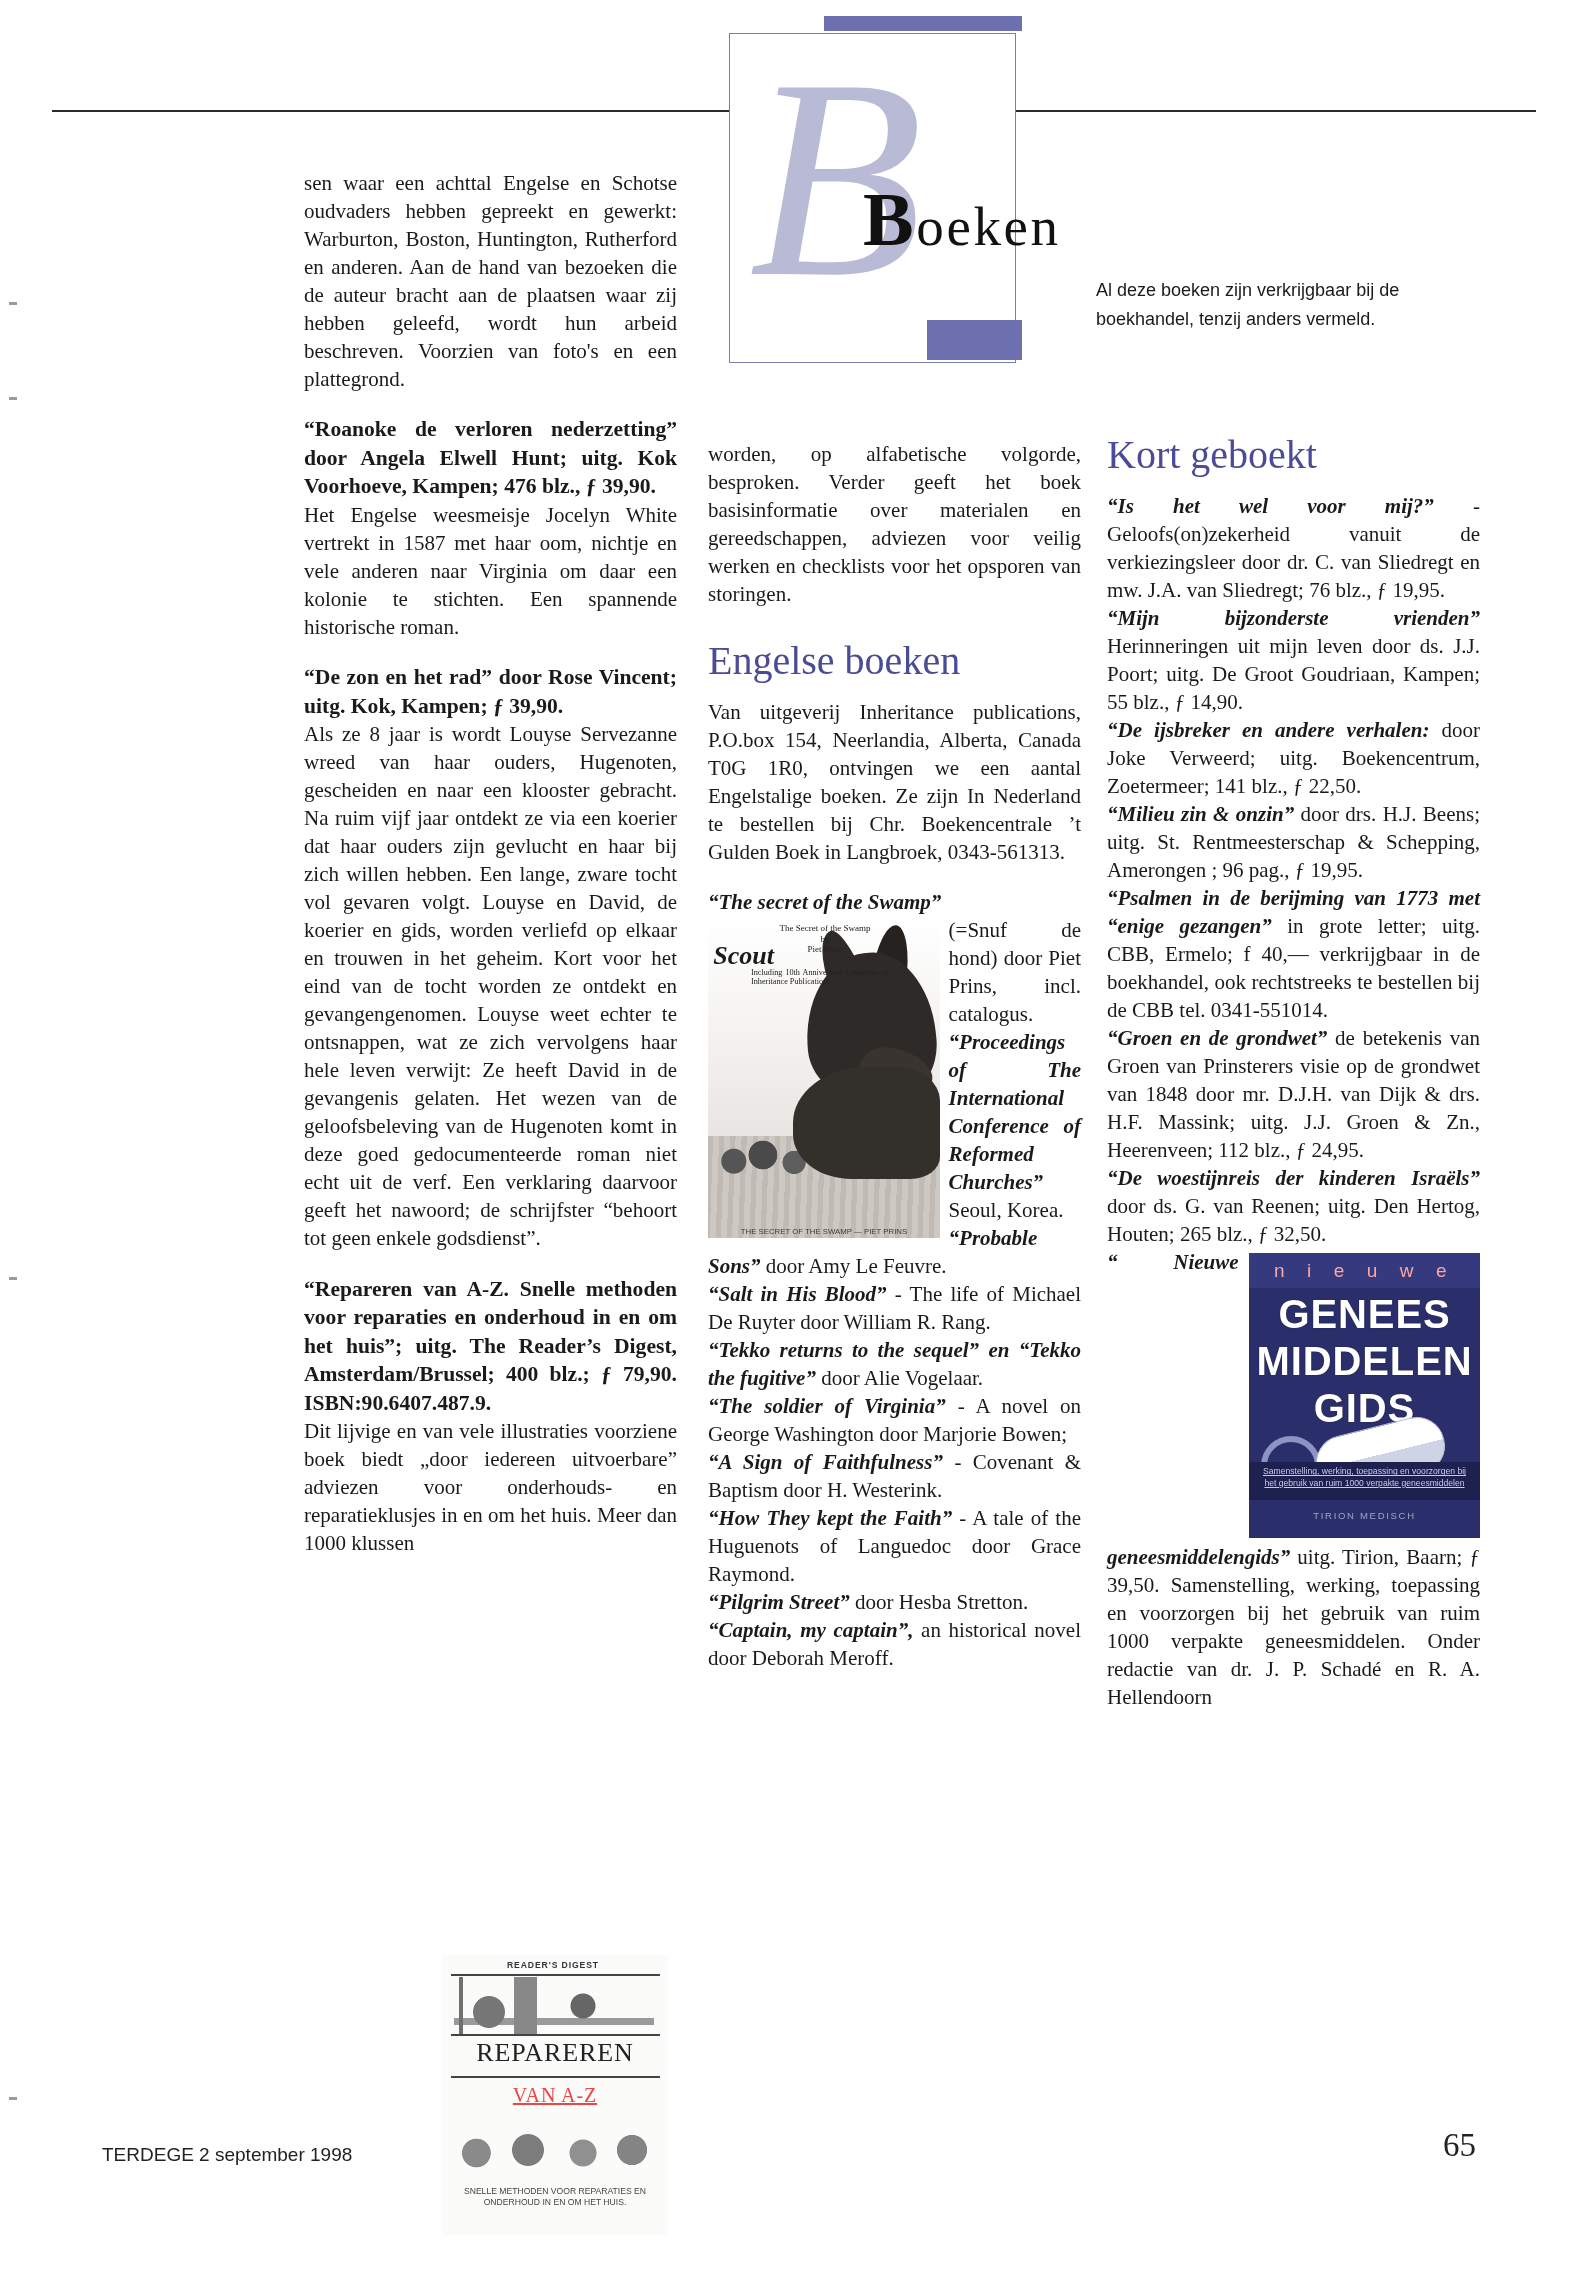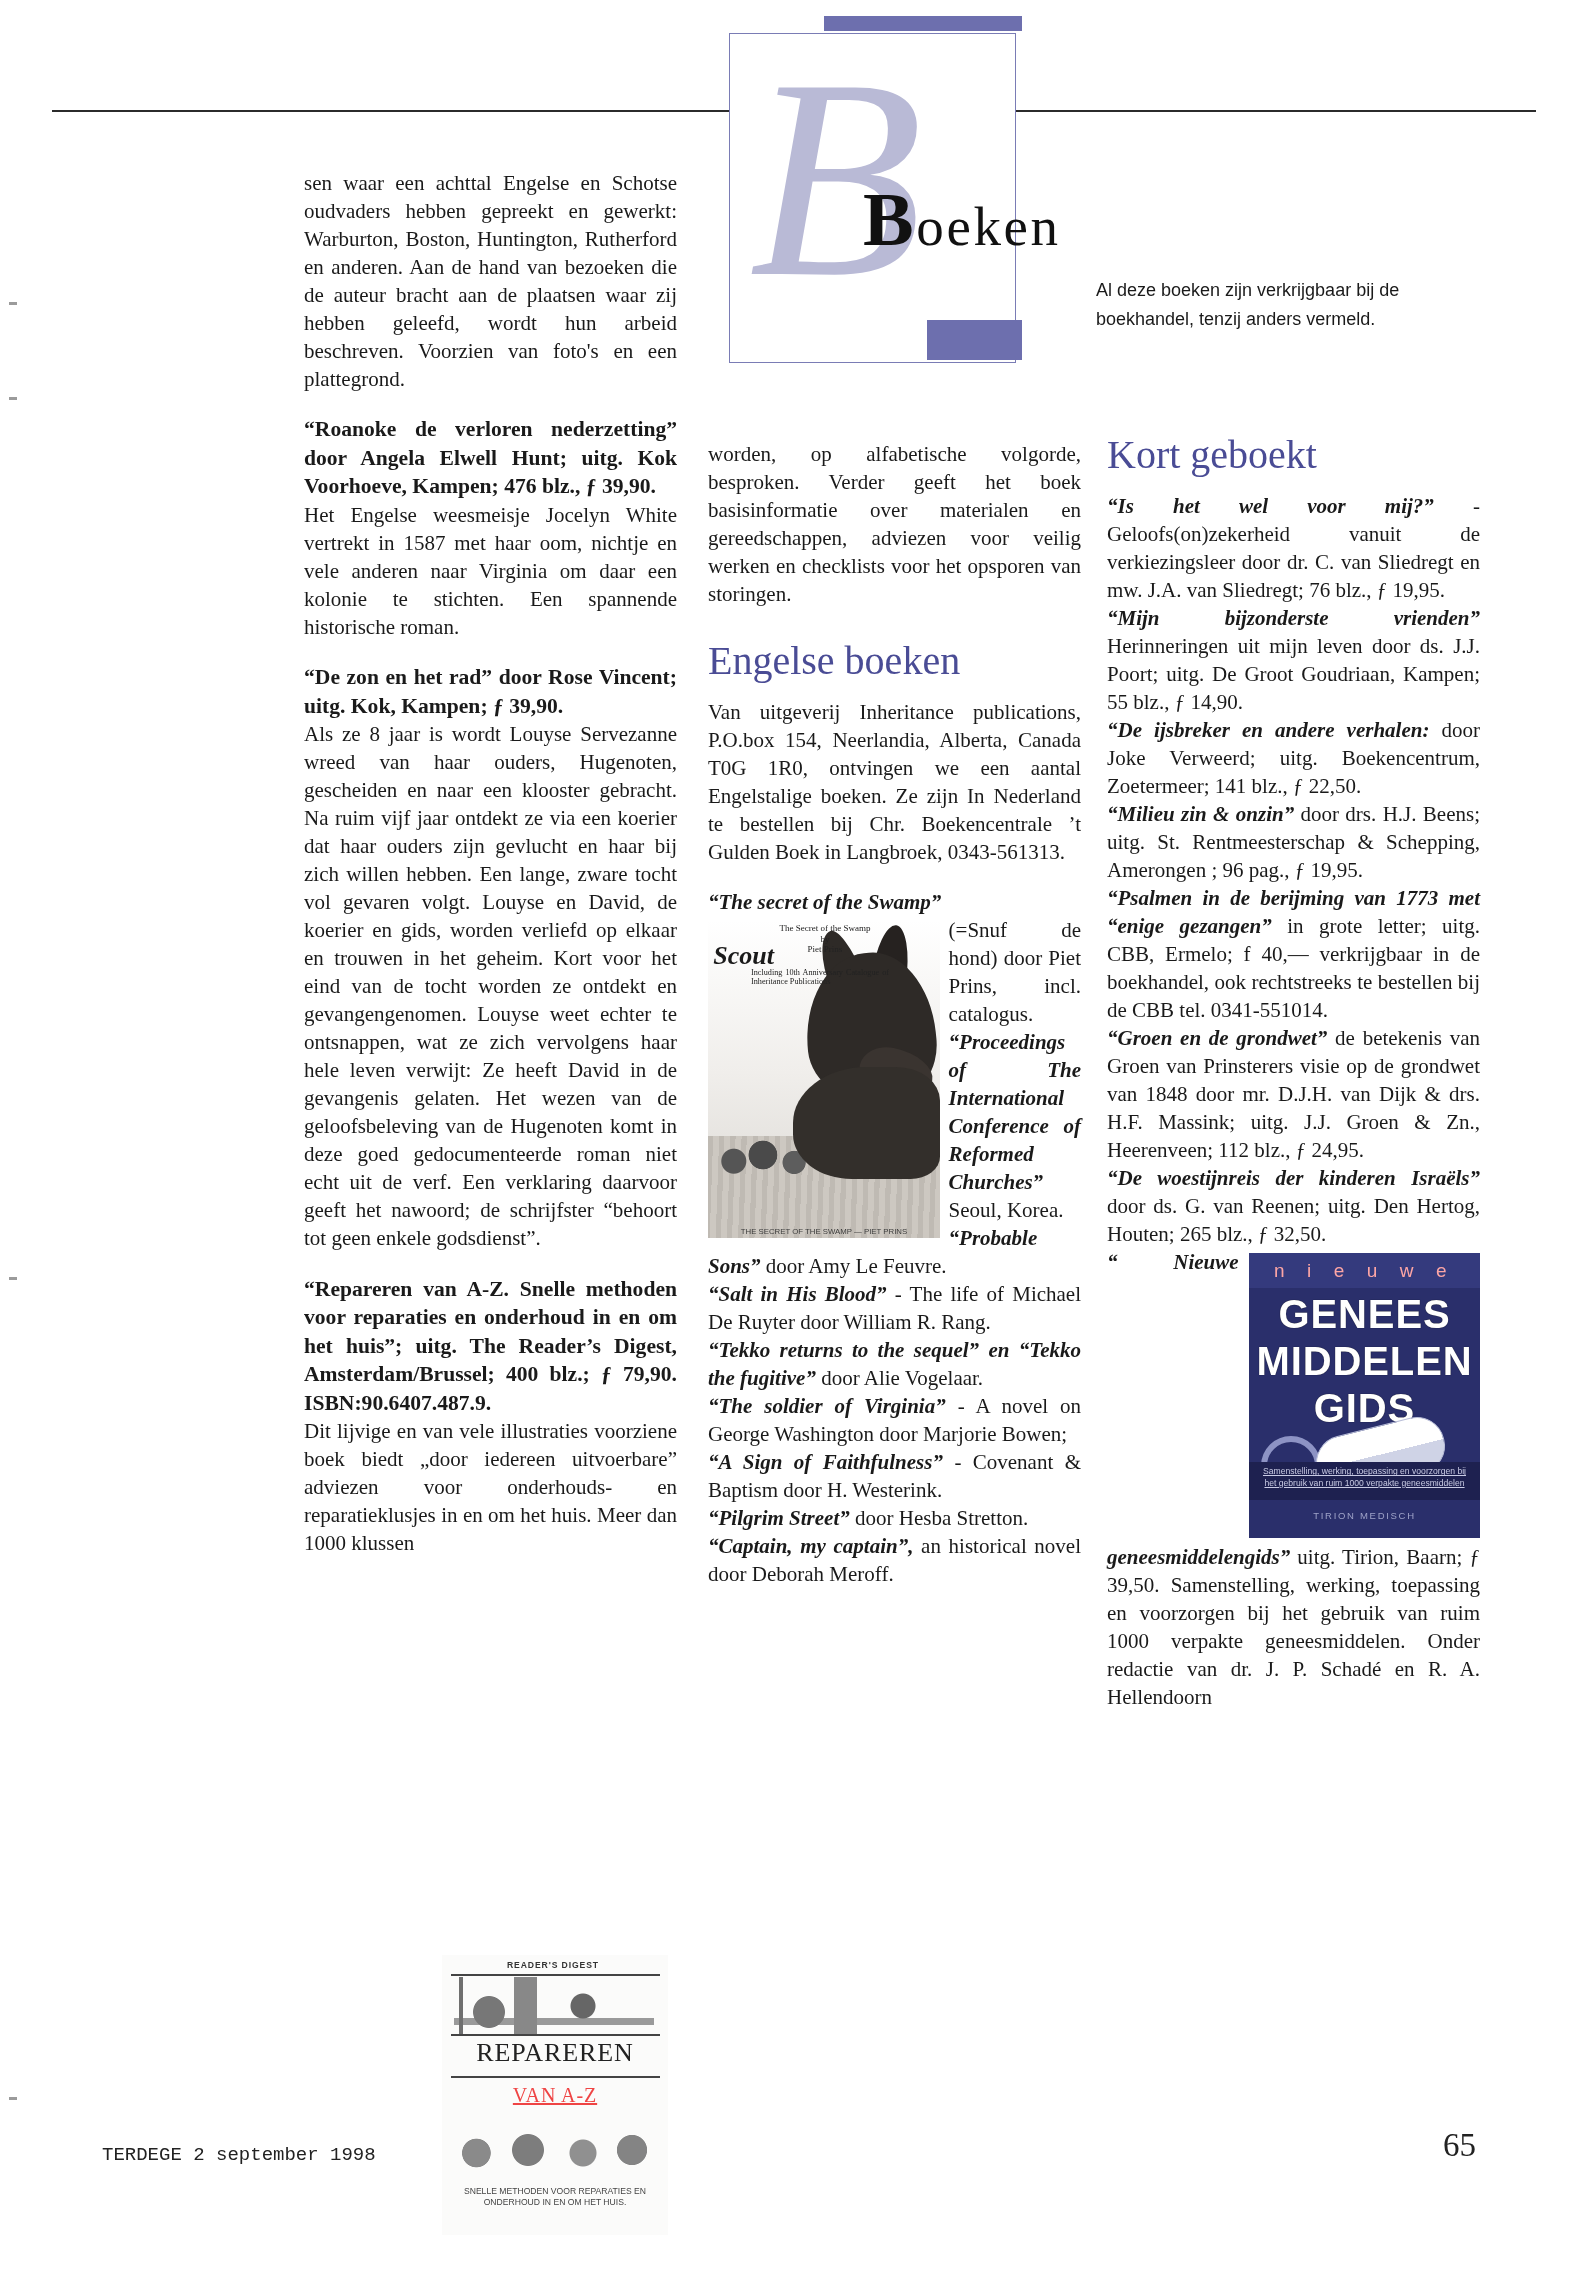--- a/index.html
+++ b/index.html
@@ -151,21 +151,21 @@
     margin: 5.2px 0 5.2px 10.4px;
     background: #2a2f6b;
     position: relative;
     overflow: hidden;
   }
 
   .footer-left {
     position: absolute;
     left: 102px;
     top: 2144px;
-    font-family: Liberation Mono, monospace;
+    font-family: Liberation Sans, sans-serif;
     font-size: 19px;
     color: #222;
   }
   .footer-right {
     position: absolute;
     left: 1443px;
     top: 2127px;
     font-size: 33px;
     color: #222;
   }
@@ -403,20 +403,24 @@
     </p>
     <p>
       <span class="bi">“The soldier of Virginia”</span>
       <span>- A novel on George Washington door Marjorie Bowen;</span>
     </p>
     <p>
       <span class="bi">“A Sign of Faithfulness”</span>
       <span>- Covenant &amp; Baptism door H. Westerink.</span>
     </p>
     <p>
+      <span class="bi">“How They kept the Faith”</span>
+      <span>- A tale of the Huguenots of Languedoc door Grace Raymond.</span>
+    </p>
+    <p>
       <span class="bi">“Pilgrim Street”</span>
       <span>door Hesba Stretton.</span>
     </p>
     <p>
       <span class="bi">“Captain, my captain”,</span>
       <span>an historical novel door Deborah Meroff.</span>
     </p>
   </div>
 
   <div class="col col3">

